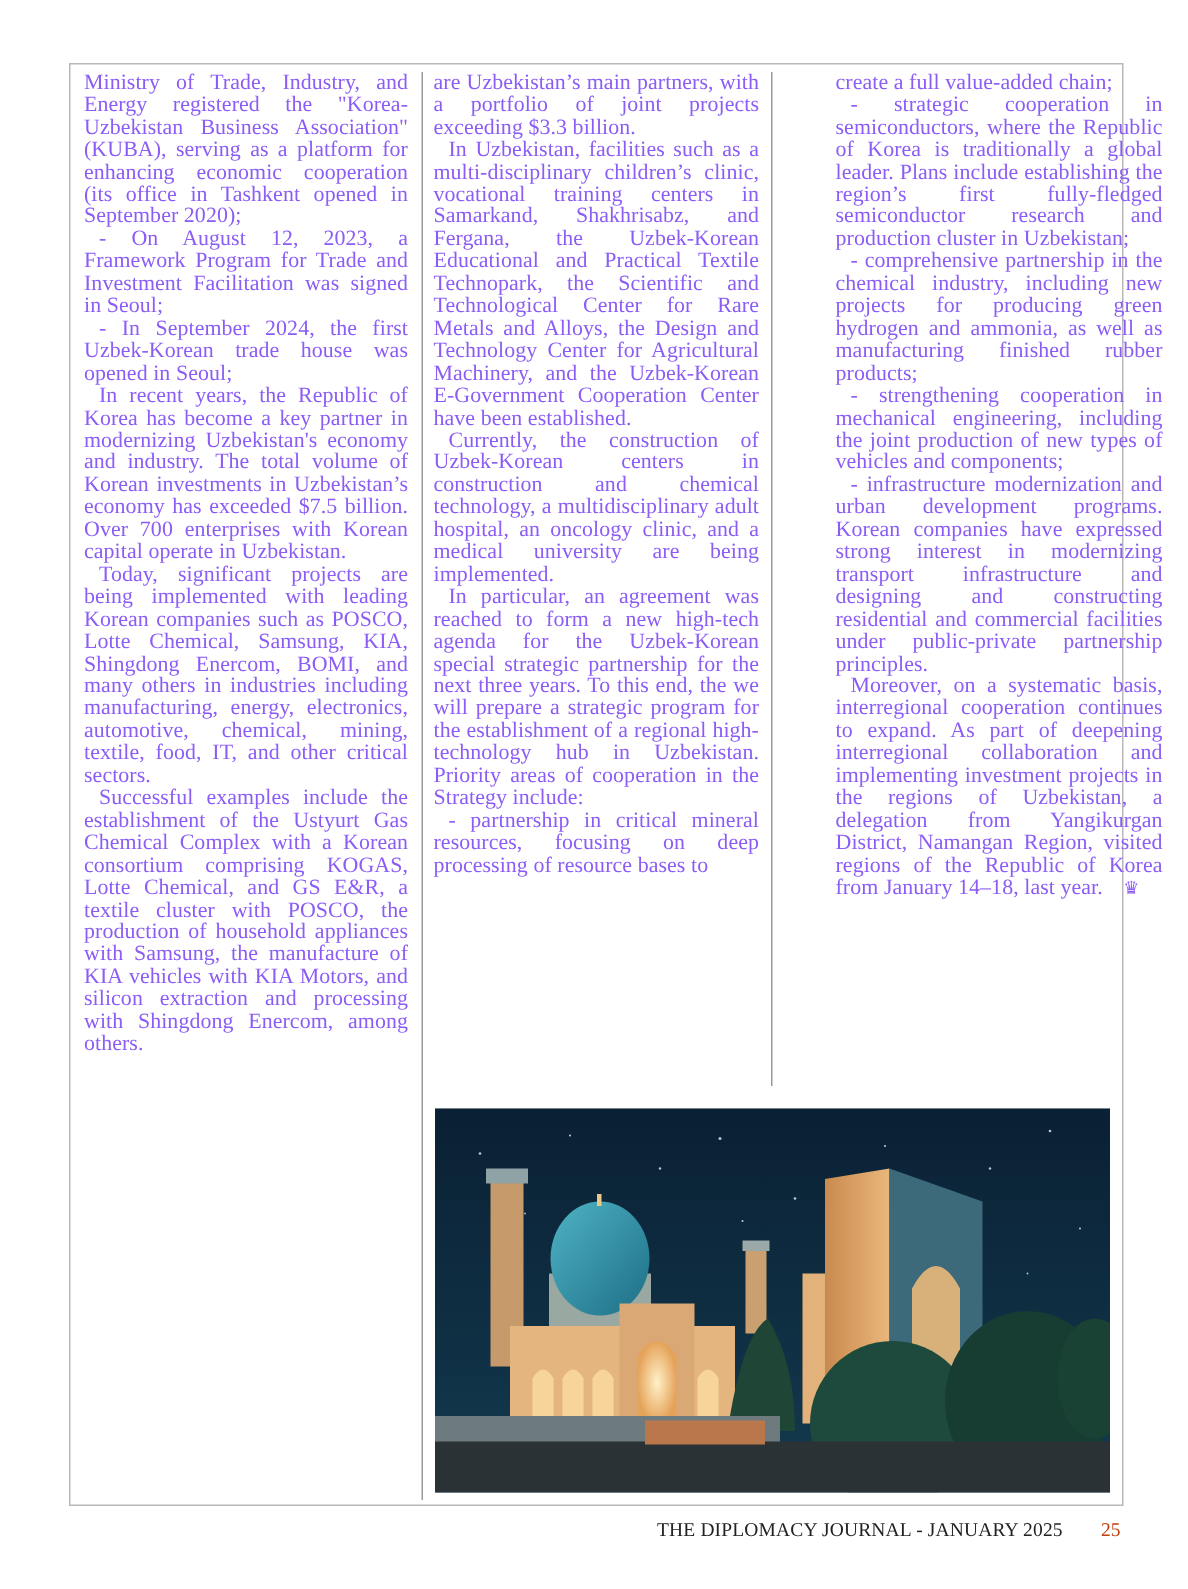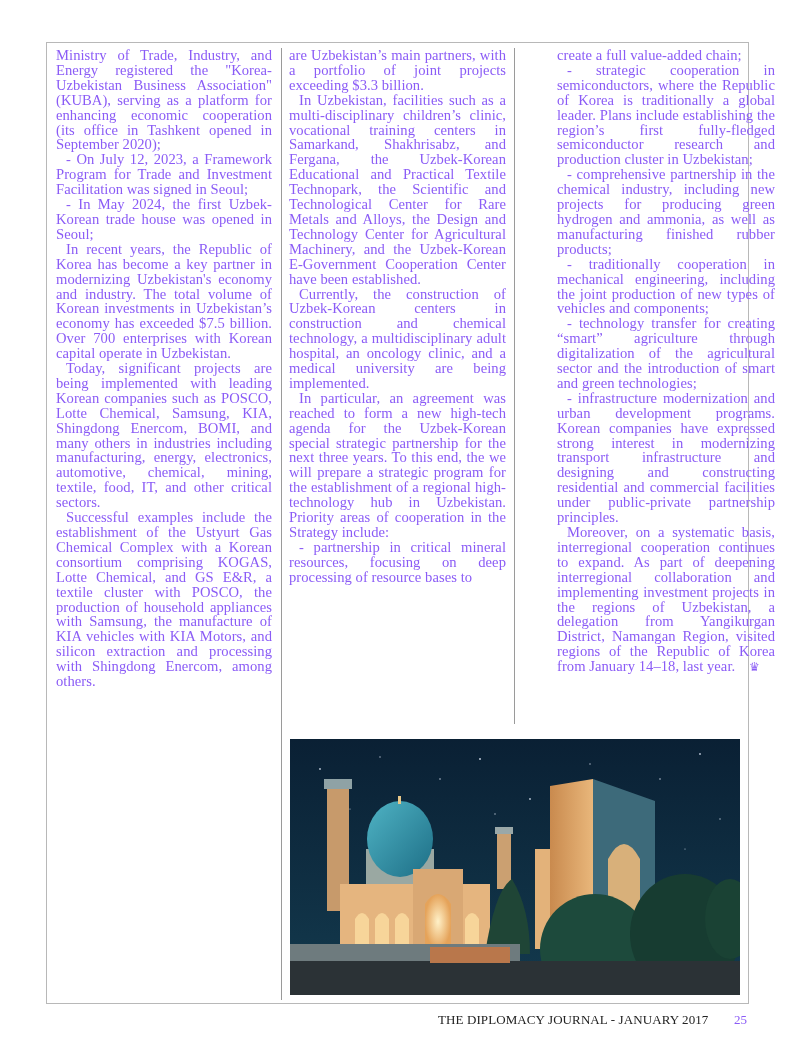--- a/index.html
+++ b/index.html
@@ -17,53 +17,52 @@
   .col3 { left:522px; width:218px;margin-left:35px; }
   .rule { position:absolute; width:1px; background:#9a9a9a; }
   .rule1 { left:281px; top:48px; height:952px; }
   .rule2 { left:514px; top:48px; height:676px; }
   .ornament { display:inline-block; font-size:12px; vertical-align:0; }
   .photo { position:absolute; left:290px; top:739px; width:450px; height:256px; overflow:hidden;
            background:#0c2436; }
   .footer { position:absolute; top:1012px; left:438px; font-family:"Liberation Serif",serif;
             font-size:13px; color:#222; letter-spacing:0.1px; }
   .pageno { position:absolute; top:1012px; left:734px; font-family:"Liberation Serif",serif;
-            font-size:13px; color:#8b5cf6; }
+            font-size:13px; color:#c2410c; }
 </style>
 </head>
 <body>
 
 <div class="frame"></div>
 
 <div class="rule rule1"></div>
 <div class="rule rule2"></div>
 
 <div class="col col1">
   <p class="noindent">Ministry of Trade, Industry, and Energy registered the "Korea-Uzbekistan Business Association" (KUBA), serving as a platform for enhancing economic cooperation (its office in Tashkent opened in September 2020);</p>
-  <p>- On July 12, 2023, a Framework Program for Trade and Investment Facilitation was signed in Seoul;</p>
-  <p>- In May 2024, the first Uzbek-Korean trade house was opened in Seoul;</p>
+  <p>- On August 12, 2023, a Framework Program for Trade and Investment Facilitation was signed in Seoul;</p>
+  <p>- In September 2024, the first Uzbek-Korean trade house was opened in Seoul;</p>
   <p>In recent years, the Republic of Korea has become a key partner in modernizing Uzbekistan's economy and industry. The total volume of Korean investments in Uzbekistan’s economy has exceeded $7.5 billion. Over 700 enterprises with Korean capital operate in Uzbekistan.</p>
   <p>Today, significant projects are being implemented with leading Korean companies such as POSCO, Lotte Chemical, Samsung, KIA, Shingdong Enercom, BOMI, and many others in industries including manufacturing, energy, electronics, automotive, chemical, mining, textile, food, IT, and other critical sectors.</p>
   <p>Successful examples include the establishment of the Ustyurt Gas Chemical Complex with a Korean consortium comprising KOGAS, Lotte Chemical, and GS E&amp;R, a textile cluster with POSCO, the production of household appliances with Samsung, the manufacture of KIA vehicles with KIA Motors, and silicon extraction and processing with Shingdong Enercom, among others.</p>
 </div>
 
 <div class="col col2">
   <p class="noindent">are Uzbekistan’s main partners, with a portfolio of joint projects exceeding $3.3 billion.</p>
   <p>In Uzbekistan, facilities such as a multi-disciplinary children’s clinic, vocational training centers in Samarkand, Shakhrisabz, and Fergana, the Uzbek-Korean Educational and Practical Textile Technopark, the Scientific and Technological Center for Rare Metals and Alloys, the Design and Technology Center for Agricultural Machinery, and the Uzbek-Korean E-Government Cooperation Center have been established.</p>
   <p>Currently, the construction of Uzbek-Korean centers in construction and chemical technology, a multidisciplinary adult hospital, an oncology clinic, and a medical university are being implemented.</p>
   <p>In particular, an agreement was reached to form a new high-tech agenda for the Uzbek-Korean special strategic partnership for the next three years. To this end, the we will prepare a strategic program for the establishment of a regional high-technology hub in Uzbekistan. Priority areas of cooperation in the Strategy include:</p>
   <p>- partnership in critical mineral resources, focusing on deep processing of resource bases to</p>
 </div>
 
 <div class="col col3">
   <p class="noindent">create a full value-added chain;</p>
   <p>- strategic cooperation in semiconductors, where the Republic of Korea is traditionally a global leader. Plans include establishing the region’s first fully-fledged semiconductor research and production cluster in Uzbekistan;</p>
   <p>- comprehensive partnership in the chemical industry, including new projects for producing green hydrogen and ammonia, as well as manufacturing finished rubber products;</p>
-  <p>- traditionally cooperation in mechanical engineering, including the joint production of new types of vehicles and components;</p>
-  <p>- technology transfer for creating “smart” agriculture through digitalization of the agricultural sector and the introduction of smart and green technologies;</p>
+  <p>- strengthening cooperation in mechanical engineering, including the joint production of new types of vehicles and components;</p>
   <p>- infrastructure modernization and urban development programs. Korean companies have expressed strong interest in modernizing transport infrastructure and designing and constructing residential and commercial facilities under public-private partnership principles.</p>
   <p><span>Moreover, on a systematic basis, interregional cooperation continues to expand. As part of deepening interregional collaboration and implementing investment projects in the regions of Uzbekistan, a delegation from Yangikurgan District, Namangan Region, visited regions of the Republic of Korea from January 14–18, last year.</span> <span class="ornament">♛</span></p>
 </div>
 
 <div class="photo">
   <svg width="450" height="256" viewBox="0 0 450 256" xmlns="http://www.w3.org/2000/svg">
     <defs>
       <linearGradient id="sky" x1="0" y1="0" x2="0" y2="1">
         <stop offset="0" stop-color="#0a2034"></stop>
         <stop offset="1" stop-color="#133a4e"></stop>
@@ -127,14 +126,14 @@
     <ellipse cx="305" cy="210" rx="55" ry="55" fill="#1d4a3c"></ellipse>
     <ellipse cx="395" cy="195" rx="55" ry="60" fill="#173c31"></ellipse>
     <ellipse cx="440" cy="180" rx="25" ry="40" fill="#1a4234"></ellipse>
 
     <rect x="0" y="205" width="230" height="20" fill="#6e7b7e"></rect>
     <rect x="0" y="222" width="450" height="34" fill="#2b3236"></rect>
     <rect x="140" y="208" width="80" height="16" fill="#b9774b"></rect>
   </svg>
 </div>
 
-<div class="footer">THE DIPLOMACY JOURNAL - JANUARY 2017</div>
+<div class="footer">THE DIPLOMACY JOURNAL - JANUARY 2025</div>
 <div class="pageno">25</div>
 
 </body></html>

